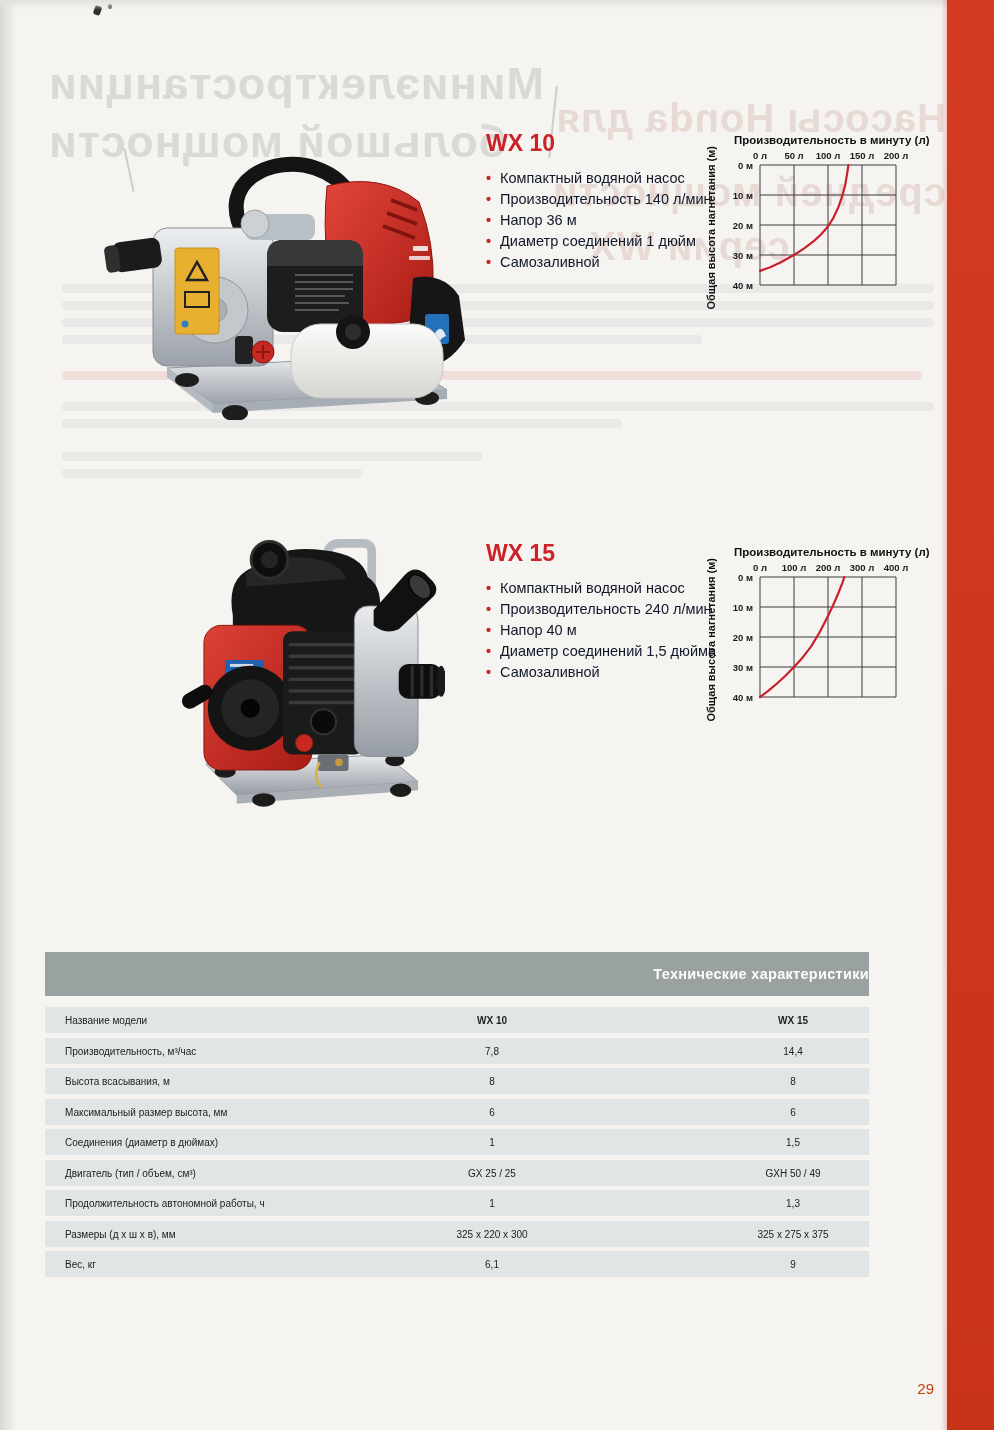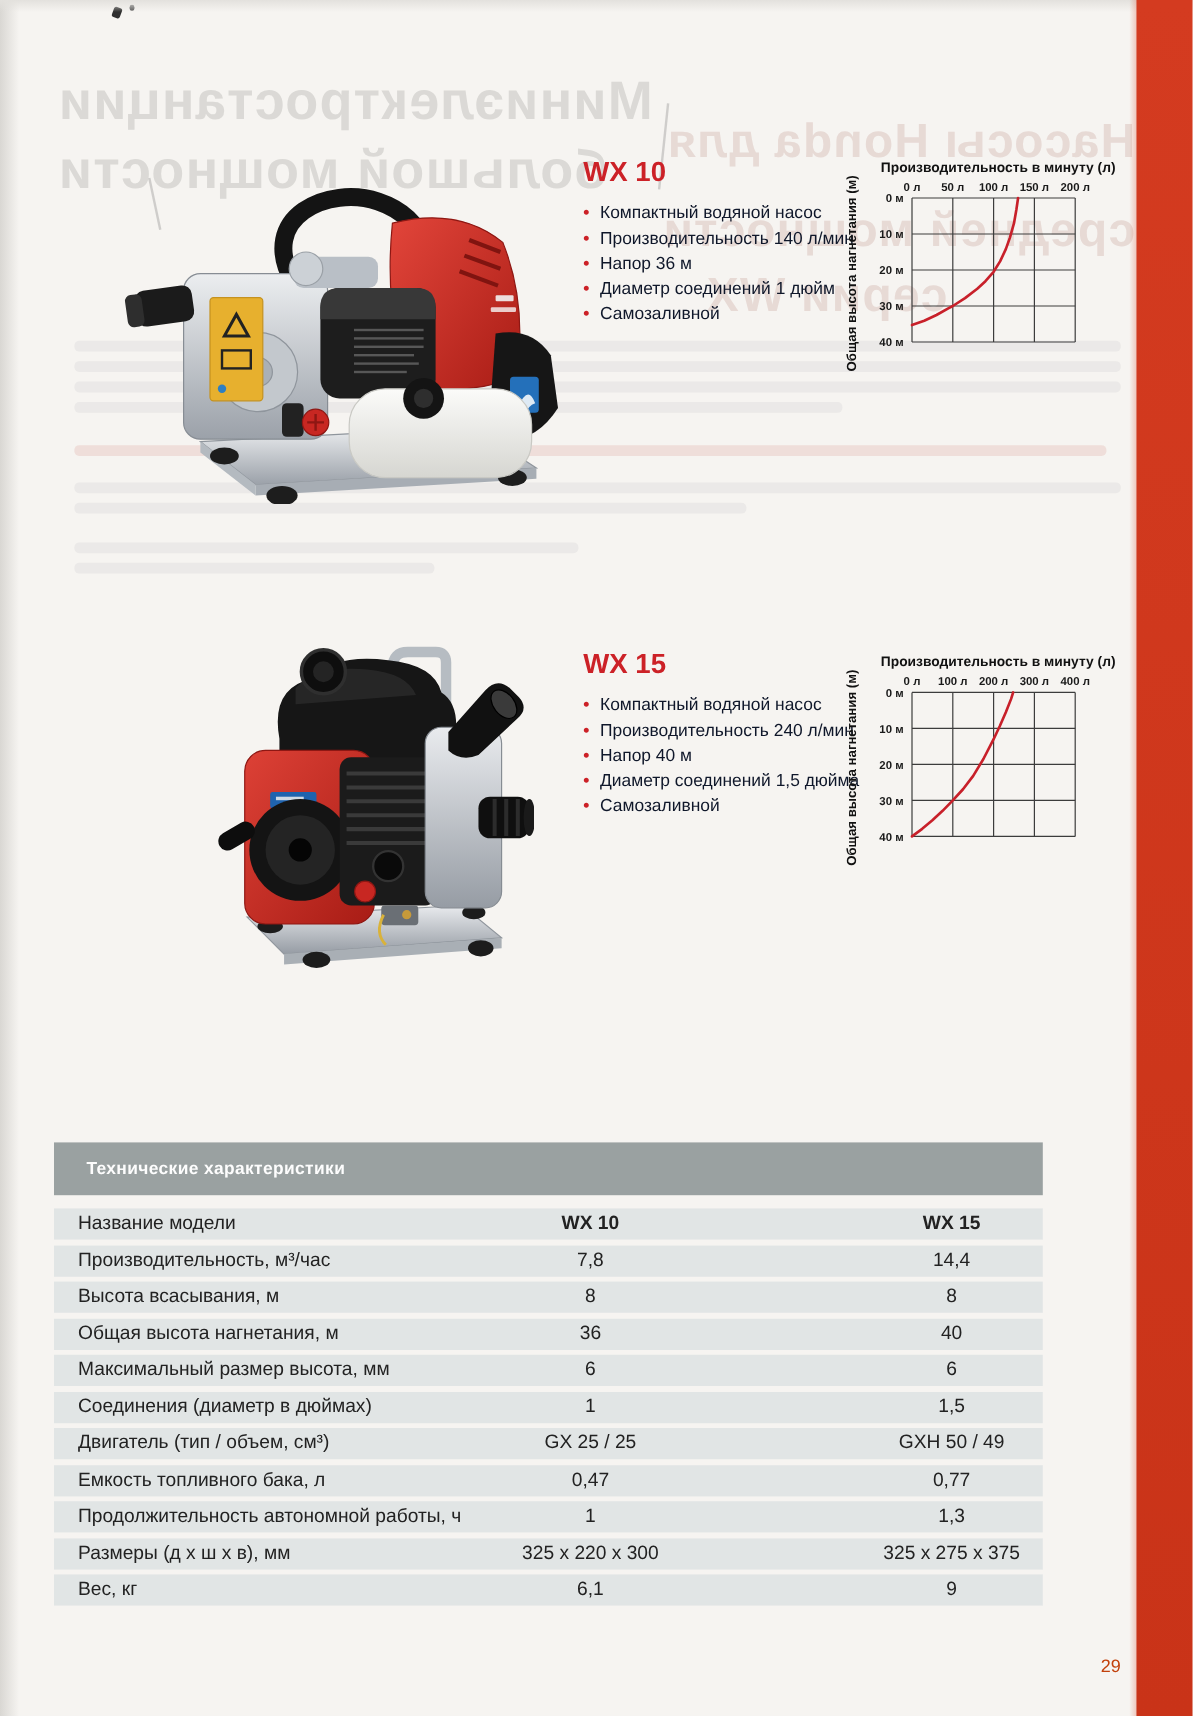--- a/index.html
+++ b/index.html
@@ -33,26 +33,26 @@
   ul.bullets li::before{content:"\2022";position:absolute;left:0;top:0;color:var(--accent-red,#cc2127);font-weight:bold;}
   
   .chart{position:absolute;z-index:2;padding-left:20px;width:215px;}
   .chart .ylab{position:absolute;left:-72px;top:88px;width:160px;height:15px;
     transform:rotate(-90deg);font-weight:bold;font-size:11px;text-align:center;
     white-space:nowrap;color:#111;}
   .chart .ctitle{font-weight:bold;font-size:11.5px;color:#111;margin:0 0 3px 10px;white-space:nowrap;}
   svg.plot{display:block;overflow:visible;}
   svg.plot text{font-family:"Liberation Sans",sans-serif;font-size:9.5px;font-weight:bold;fill:#1a1a1a;}
   
-  .spec{position:absolute;left:45px;top:952px;width:824px;z-index:2;}
+  .spec{position:absolute;left:45px;top:952px;width:824px;z-index:2;text-align:right;}
   .spec-header{height:44px;background:var(--header-gray,#9aa1a1);color:#fdfdfd;font-weight:bold;
     font-size:14.5px;line-height:44px;padding-left:27px;letter-spacing:.3px;}
   .spec-rows{margin-top:11px;}
   .row{position:relative;height:26px;background:var(--row-gray,#e1e5e5);margin-bottom:4.5px;
-    font-size:16px;color:#222;}
+    font-size:10px;color:#222;}
   .row .lbl{position:absolute;left:20px;top:50%;transform:translateY(-50%);white-space:nowrap;}
   .row .v1{position:absolute;left:447px;top:50%;transform:translate(-50%,-50%);white-space:nowrap;}
   .row .v2{position:absolute;left:748px;top:50%;transform:translate(-50%,-50%);white-space:nowrap;}
   .row.head .v1,.row.head .v2{font-weight:bold;}
   .pageno{position:absolute;right:60px;top:1380px;font-size:15px;color:#c2410c;z-index:3;}
 </style>
 </head>
 <body>
 
 <div class="page">
@@ -285,45 +285,35 @@
           <span class="lbl">Производительность, м³/час</span>
           <span class="v1">7,8</span>
           <span class="v2">14,4</span>
         </div>
         <div class="row">
           <span class="lbl">Высота всасывания, м</span>
           <span class="v1">8</span>
           <span class="v2">8</span>
         </div>
         <div class="row">
-          <span class="lbl">Общая высота нагнетания, м</span>
-          <span class="v1">36</span>
-          <span class="v2">40</span>
-        </div>
-        <div class="row">
           <span class="lbl">Максимальный размер высота, мм</span>
           <span class="v1">6</span>
           <span class="v2">6</span>
         </div>
         <div class="row">
           <span class="lbl">Соединения (диаметр в дюймах)</span>
           <span class="v1">1</span>
           <span class="v2">1,5</span>
         </div>
         <div class="row">
           <span class="lbl">Двигатель (тип / объем, см³)</span>
           <span class="v1">GX 25 / 25</span>
           <span class="v2">GXH 50 / 49</span>
         </div>
         <div class="row">
-          <span class="lbl">Емкость топливного бака, л</span>
-          <span class="v1">0,47</span>
-          <span class="v2">0,77</span>
-        </div>
-        <div class="row">
           <span class="lbl">Продолжительность автономной работы, ч</span>
           <span class="v1">1</span>
           <span class="v2">1,3</span>
         </div>
         <div class="row">
           <span class="lbl">Размеры (д х ш х в), мм</span>
           <span class="v1">325 х 220 х 300</span>
           <span class="v2">325 х 275 х 375</span>
         </div>
         <div class="row">

